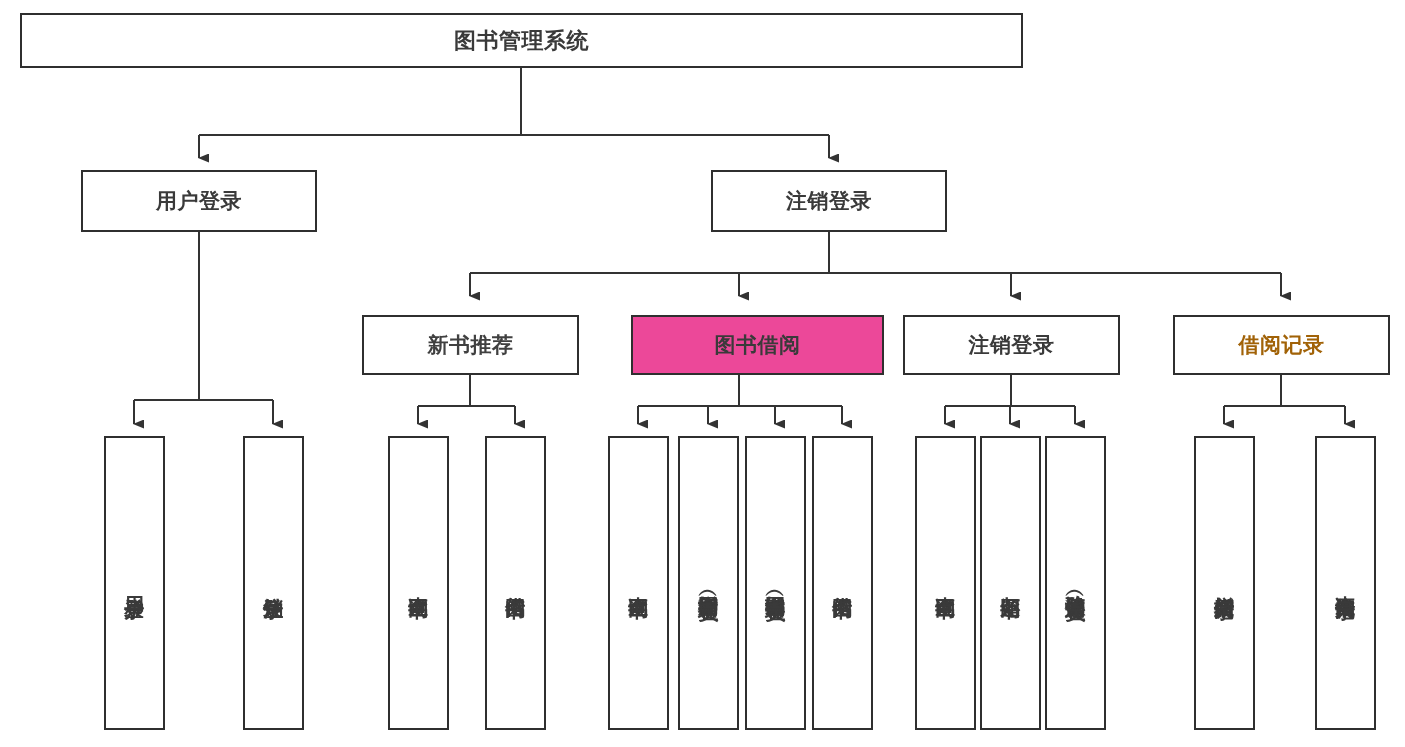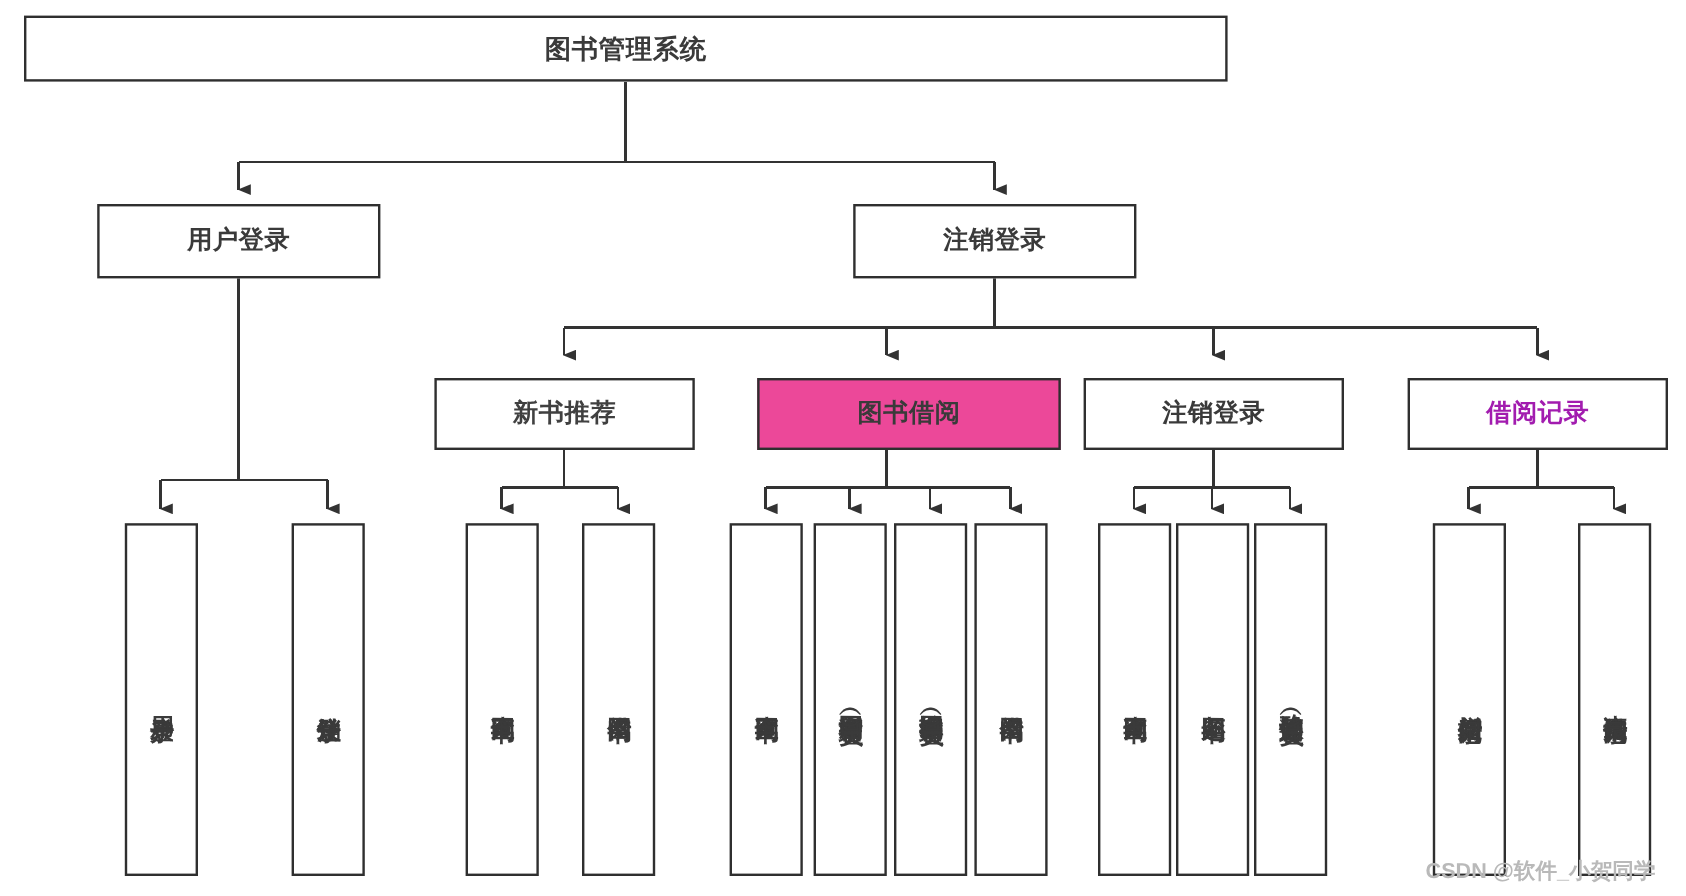--- a/index.html
+++ b/index.html
@@ -146,21 +146,21 @@
   <div class="node level2" style="left: 362px; top: 315px; width: 217px; height: 60px; border-color: rgb(47, 47, 47); background: rgb(255, 255, 255);">
     <span class="node-label" style="color: #404040;">新书推荐</span>
   </div>
   <div class="node level2" style="left: 631px; top: 315px; width: 253px; height: 60px; border-color: rgb(47, 47, 47); background: #ec4899;">
     <span class="node-label" style="color: rgb(58, 58, 58);">图书借阅</span>
   </div>
   <div class="node level2" style="left: 903px; top: 315px; width: 217px; height: 60px; border-color: rgb(47, 47, 47); background: rgb(255, 255, 255);">
     <span class="node-label" style="color: rgb(58, 58, 58);">注销登录</span>
   </div>
   <div class="node level2" style="left: 1173px; top: 315px; width: 217px; height: 60px; border-color: rgb(47, 47, 47); background: rgb(255, 255, 255);">
-    <span class="node-label" style="color: #a21caf; text-align: center;">借阅记录</span>
+    <span class="node-label" style="color: #a16207; text-align: center;">借阅记录</span>
   </div>
 
   <div class="node leaf" style="left: 104px; top: 436px; width: 61px; height: 294px; border-color: rgb(47, 47, 47); background: rgb(255, 255, 255);">
     <span class="vtext-wrap">
       <span class="node-label" style="color: rgb(58, 58, 58);">用户登录</span>
     </span>
   </div>
   <div class="node leaf" style="left: 243px; top: 436px; width: 61px; height: 294px; border-color: rgb(47, 47, 47); background: rgb(255, 255, 255);">
     <span class="vtext-wrap">
       <span class="node-label" style="color: rgb(58, 58, 58);">注销登录</span>
@@ -215,15 +215,14 @@
     <span class="vtext-wrap">
       <span class="node-label" style="color: rgb(58, 58, 58);">新增借阅记录</span>
     </span>
   </div>
   <div class="node leaf" style="left: 1315px; top: 436px; width: 61px; height: 294px; border-color: rgb(47, 47, 47); background: rgb(255, 255, 255);">
     <span class="vtext-wrap">
       <span class="node-label" style="color: rgb(58, 58, 58);">查询借阅记录</span>
     </span>
   </div>
 
-  <div class="watermark" style="color: rgb(185, 185, 185);">CSDN @软件_小贺同学</div>
 
 </div>
 
 </body></html>

